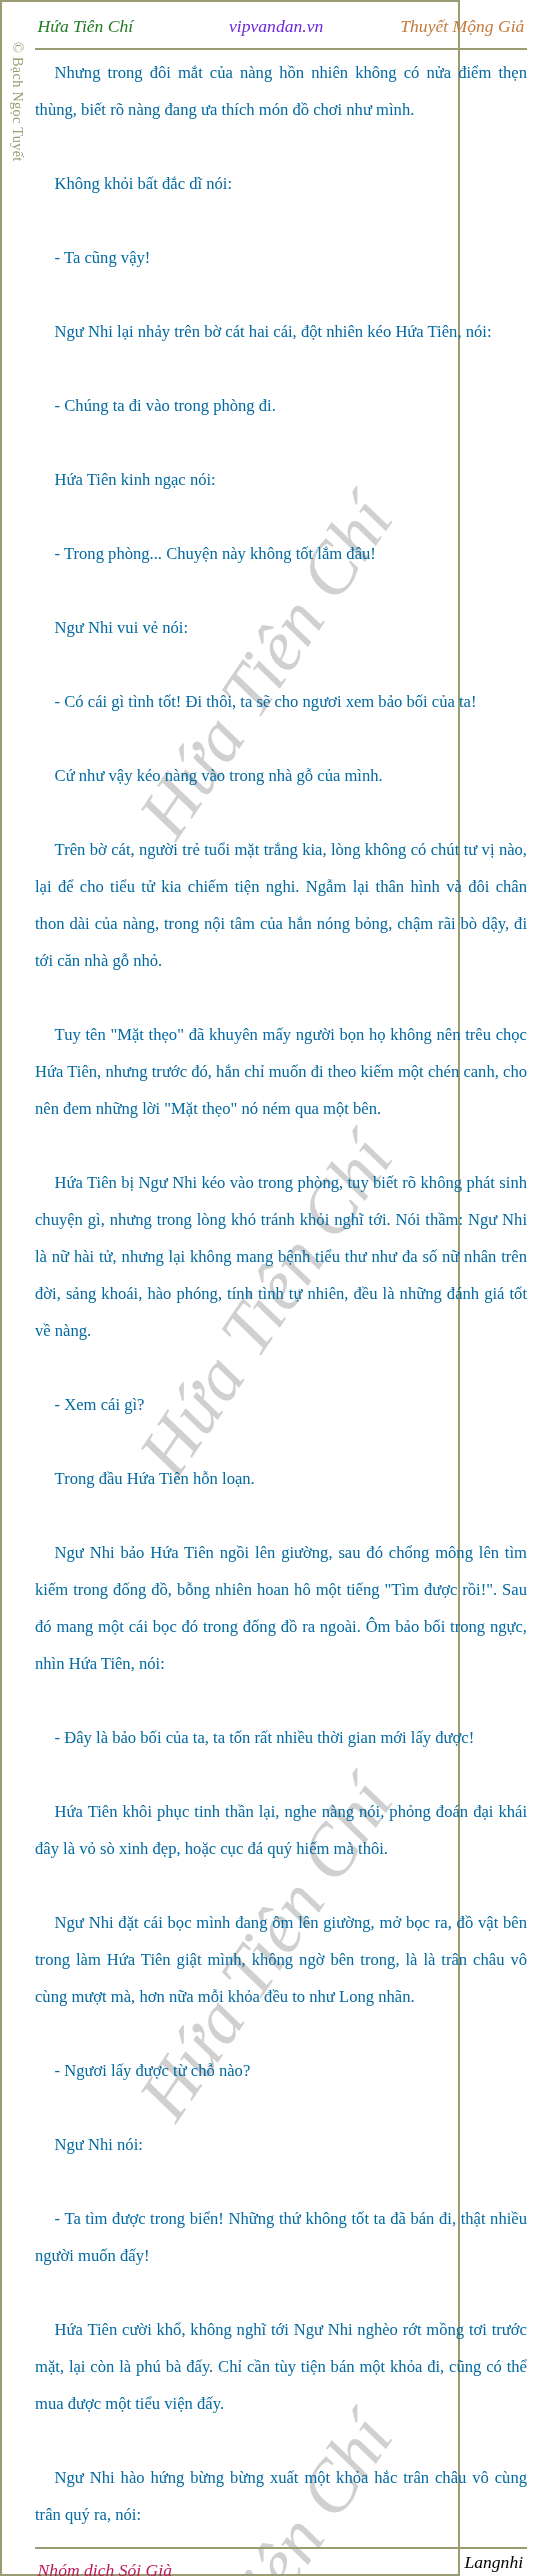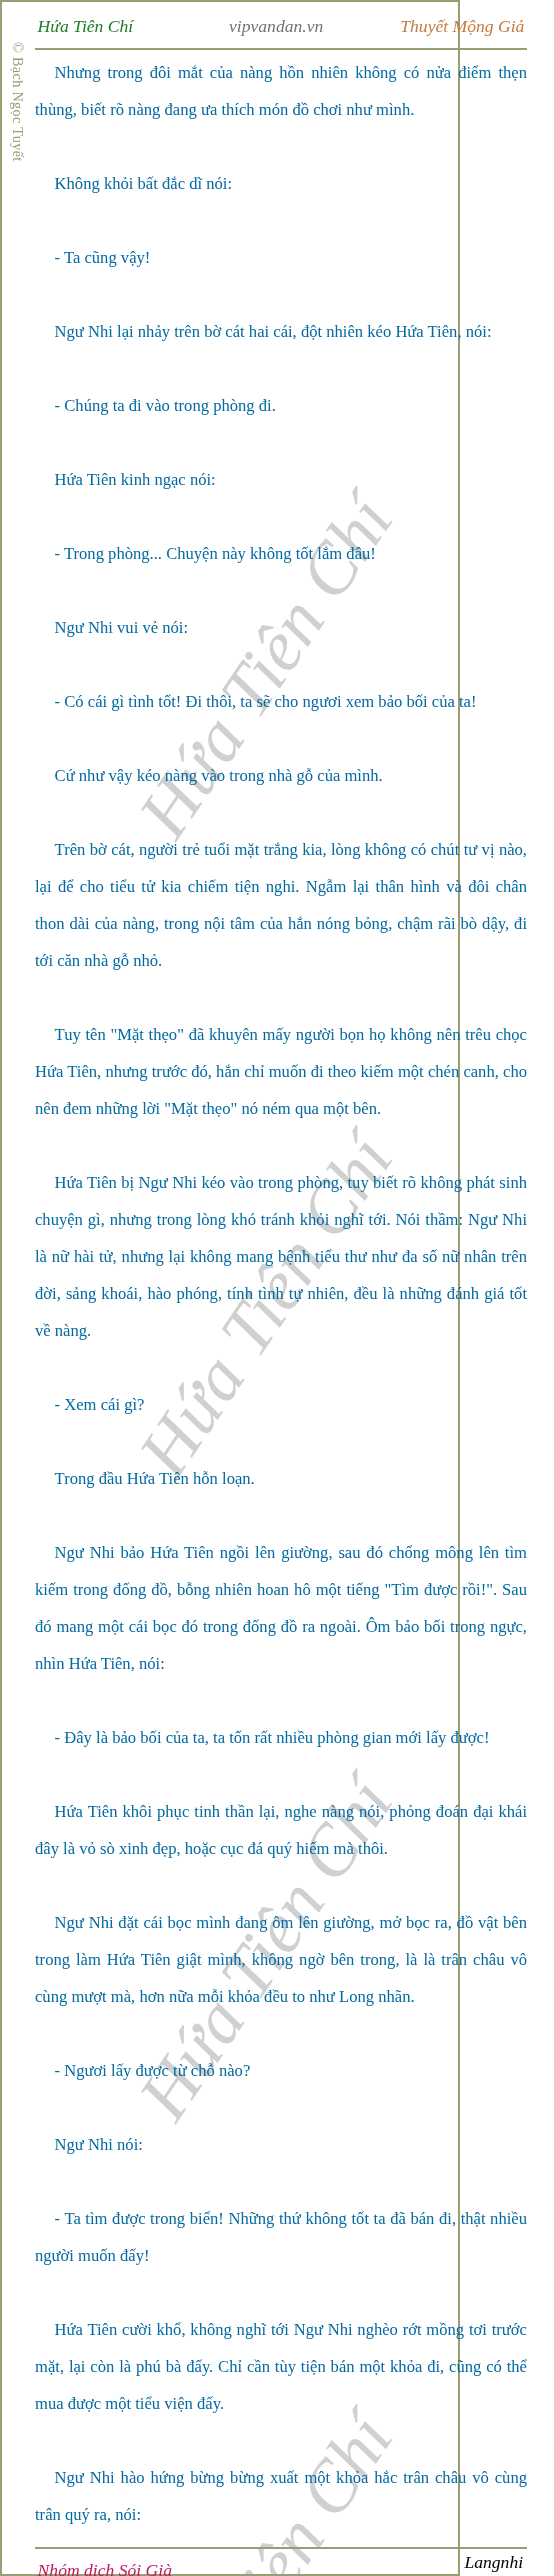--- a/index.html
+++ b/index.html
@@ -11,21 +11,21 @@
     border-top: 2.6px solid #9c9c72;
     border-right: 2.6px solid #9c9c72;
     border-bottom: 2.6px solid #9c9c72;
     background: #ffffff;
   }
   .header {
     position: absolute; left: 33px; top: 9px; width: 492px; height: 37px;
     font-family: "Liberation Serif", serif; font-style: italic; font-size: 17.6px;
   }
   .header .left { position: absolute; left: 2.6px; top: 5.2px; color: #1f7a22; }
-  .header .center { position: absolute; left: 194px; top: 5.2px; color: #737373; }
+  .header .center { position: absolute; left: 194px; top: 5.2px; color: #6d28d9; }
   .header .right { position: absolute; right: 2.6px; top: 5.2px; color: #c47a3c; }
   .rule { position: absolute; left: 33px; width: 492px; height: 2px; background: #9c9c72; }
   .rule.top { top: 46px; }
   .rule.bottom { top: 2545px; }
   .footer {
     position: absolute; left: 33px; top: 2549px; width: 492px; height: 26px;
     font-family: "Liberation Serif", serif; font-style: italic; font-size: 17.6px;
   }
   .footer .left { position: absolute; left: 2.6px; top: 9px; color: #be185d; }
   .footer .right { position: absolute; right: 3.9px; top: 1.3px; color: #000000; }
@@ -76,21 +76,21 @@
     <p>- Trong phòng... Chuyện này không tốt lắm đâu!</p>
     <p>Ngư Nhi vui vẻ nói:</p>
     <p>- Có cái gì tình tốt! Đi thôi, ta sẽ cho ngươi xem bảo bối của ta!</p>
     <p>Cứ như vậy kéo nàng vào trong nhà gỗ của mình.</p>
     <p>Trên bờ cát, người trẻ tuổi mặt trắng kia, lòng không có chút tư vị nào, lại để cho tiểu tử kia chiếm tiện nghi. Ngẫm lại thân hình và đôi chân thon dài của nàng, trong nội tâm của hắn nóng bỏng, chậm rãi bò dậy, đi tới căn nhà gỗ nhỏ.</p>
     <p>Tuy tên "Mặt thẹo" đã khuyên mấy người bọn họ không nên trêu chọc Hứa Tiên, nhưng trước đó, hắn chỉ muốn đi theo  kiếm một chén canh, cho nên đem những lời "Mặt thẹo" nó ném qua một bên.</p>
     <p>Hứa Tiên bị Ngư Nhi kéo vào trong phòng, tuy biết rõ không phát sinh chuyện gì, nhưng trong lòng khó tránh khỏi nghĩ tới. Nói thầm: Ngư Nhi là nữ hài tử, nhưng lại không mang bệnh tiểu thư như đa số nữ nhân trên đời, sảng khoái, hào phóng, tính tình tự nhiên, đều là những đánh giá tốt về nàng.</p>
     <p>- Xem cái gì?</p>
     <p>Trong đầu Hứa Tiên hỗn loạn.</p>
     <p>Ngư Nhi bảo Hứa Tiên ngồi lên giường, sau đó chổng mông lên tìm kiếm trong đống đồ, bỗng nhiên hoan hô một tiếng "Tìm được rồi!". Sau đó mang một cái bọc đó trong đống đồ ra ngoài. Ôm bảo bối trong ngực, nhìn Hứa Tiên, nói:</p>
-    <p>- Đây là bảo bối của ta, ta tốn rất nhiều phòng gian mới lấy được!</p>
+    <p>- Đây là bảo bối của ta, ta tốn rất nhiều thời gian mới lấy được!</p>
     <p>Hứa Tiên khôi phục tinh thần lại, nghe nàng nói, phỏng đoán đại khái đây là vỏ sò xinh đẹp, hoặc cục đá quý hiếm mà thôi.</p>
     <p>Ngư Nhi đặt cái bọc mình đang ôm lên giường, mở bọc ra, đồ vật bên trong làm Hứa Tiên giật mình, không ngờ bên trong, là là trân châu vô cùng mượt mà, hơn nữa mỗi khỏa đều to như Long nhãn.</p>
     <p>- Ngươi lấy được từ chỗ nào?</p>
     <p>Ngư Nhi nói:</p>
     <p>- Ta tìm được trong biển! Những thứ không tốt ta đã bán đi, thật nhiều người muốn đấy!</p>
     <p>Hứa Tiên cười khổ, không nghĩ tới Ngư Nhi nghèo rớt mồng tơi trước mặt, lại còn là phú bà đấy. Chỉ cần tùy tiện bán một khỏa đi, cũng có thể mua được một tiểu viện đấy.</p>
     <p>Ngư Nhi hào hứng bừng bừng xuất một khỏa hắc trân châu vô cùng trân quý ra, nói:</p>
 
   </div>
 

